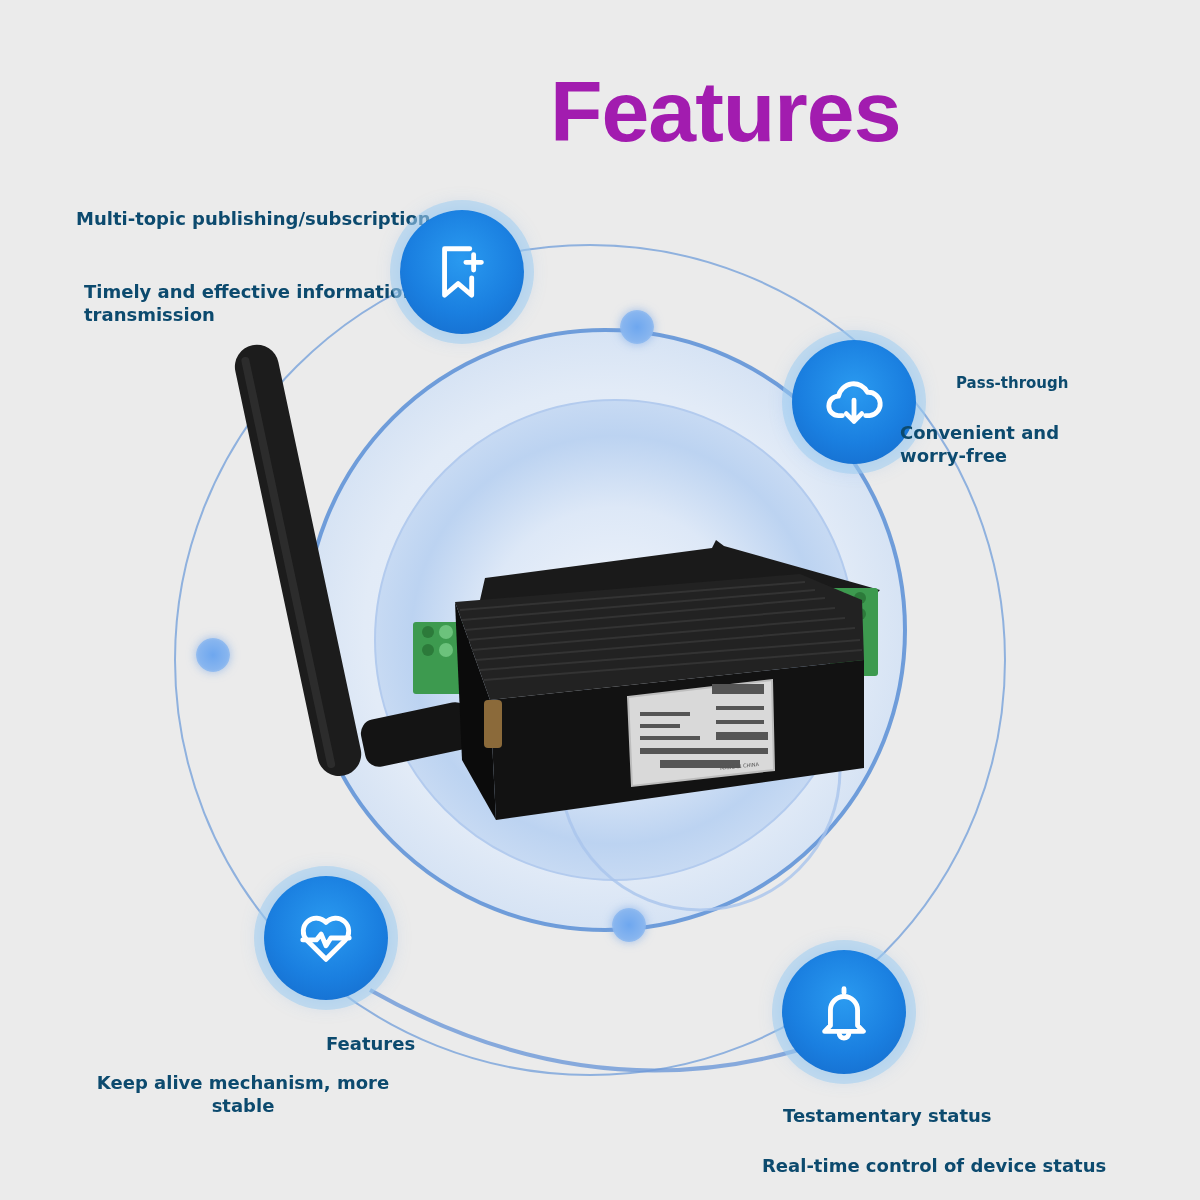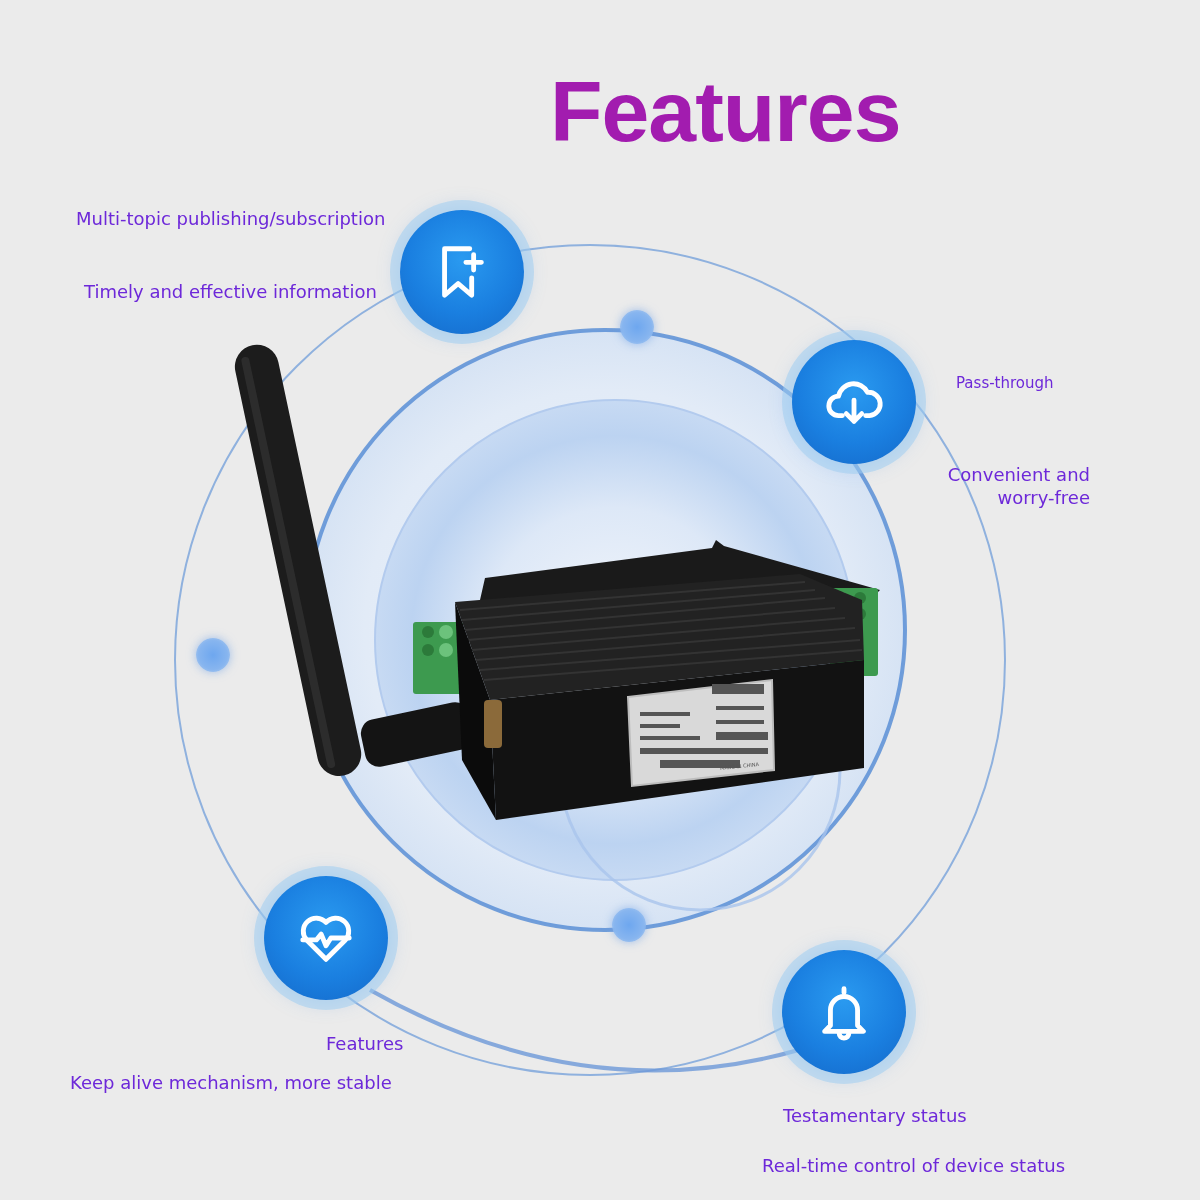--- a/index.html
+++ b/index.html
@@ -8,25 +8,25 @@
       background: #ebebeb;
       font-family: "DejaVu Sans", "Liberation Sans", sans-serif;
       color: #111;
     }
     .canvas { position: absolute; inset: 0; }
     .title {
       position: absolute; left: 550px; top: 62px;
       font-family: "Liberation Sans", sans-serif;
       font-weight: bold; font-size: 86px; letter-spacing: -1px; color: #a21caf;
     }
-    .label { position: absolute; font-weight: normal; color: #6d28d9; line-height: 23px; }
+    .label { position: absolute; font-weight: bold; color: #0c4a6e; line-height: 23px; }
     .lg { font-size: 18px; }
     .sm { font-size: 15px; }
-    .r { text-align: right; margin-top: 42px; }
-    .c { }
+    .r { text-align: left; }
+    .c { text-align: center; }
 
     
     .badge {
       position: absolute; width: 124px; height: 124px; border-radius: 50%;
       background: radial-gradient(circle at 50% 40%, #2a9af0 0%, #1a7fe0 55%, #1468c8 100%);
       box-shadow: 0 0 0 10px rgba(160, 205, 240, 0.55), 0 0 22px rgba(80,150,230,0.35);
       display: flex; align-items: center; justify-content: center;
     }
     .badge svg { width: 62px; height: 62px; }
 
@@ -70,20 +70,21 @@
 
   <div class="dot" style="left:620px;top:310px"></div>
   <div class="dot" style="left:196px;top:638px"></div>
   <div class="dot" style="left:612px;top:908px"></div>
 
   <div class="title">Features</div>
 
   <div class="label lg" style="left:76px;top:207px">Multi-topic publishing/subscription</div>
   <div class="label lg" style="left:84px;top:280px">
     <div>Timely and effective information</div>
+    <div>transmission</div>
   </div>
   <div class="badge" style="left:400px;top:210px">
     <svg viewBox="0 0 64 64" fill="none" stroke="#fff" stroke-width="5" stroke-linejoin="round" stroke-linecap="round">
       <path d="M40 8 H14 V56 L28 44 L42 56 V38"></path>
       <path d="M44 14 V30 M36 22 H52"></path>
     </svg>
   </div>
 
   <div class="badge" style="left:792px;top:340px">
     <svg viewBox="0 0 64 64" fill="none" stroke="#fff" stroke-width="5" stroke-linecap="round" stroke-linejoin="round">

